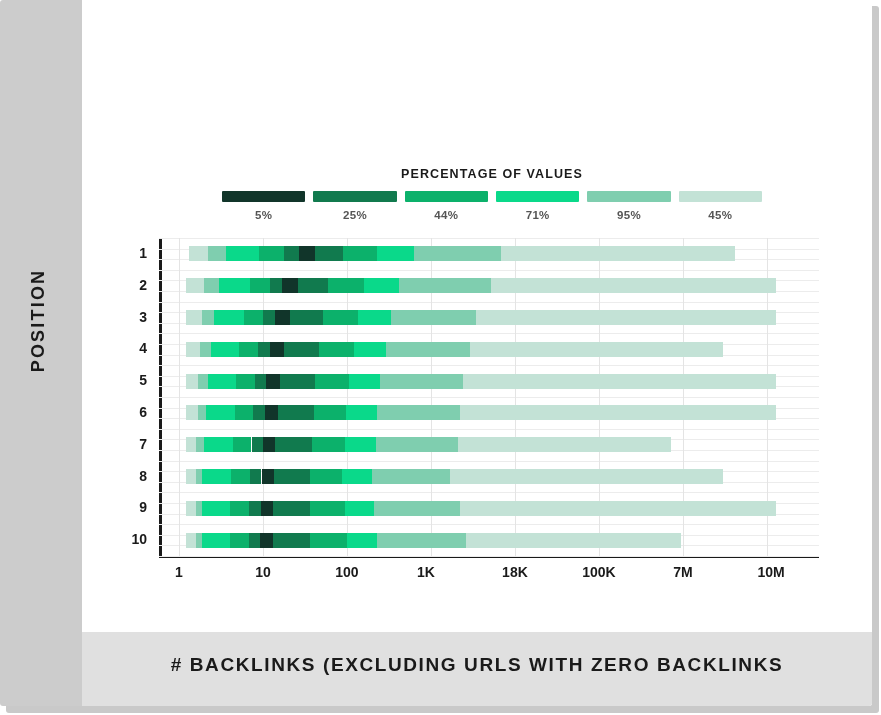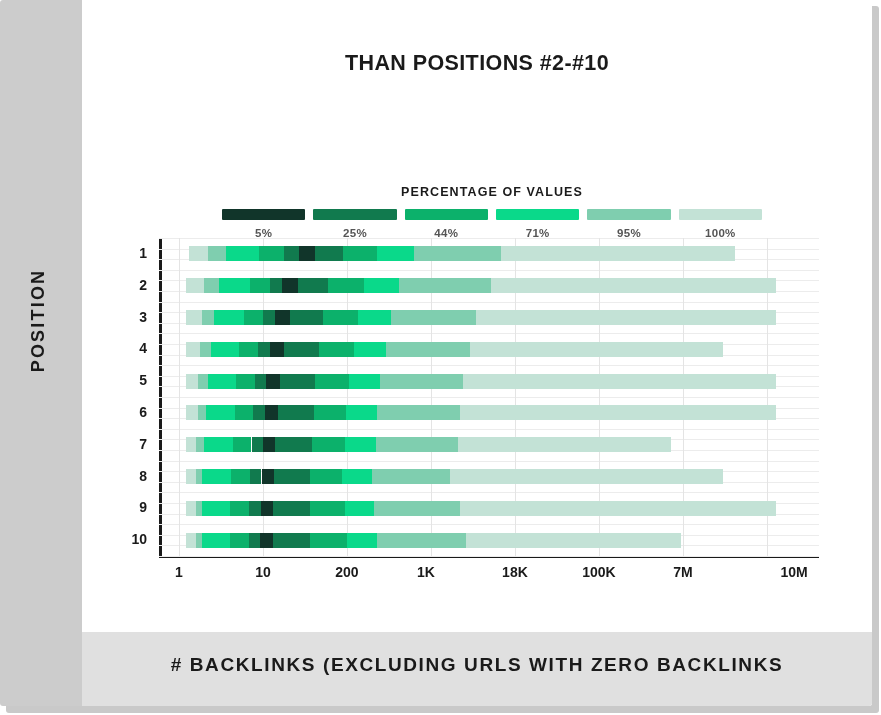--- a/index.html
+++ b/index.html
@@ -94,21 +94,21 @@
     line-height: 31px;
     letter-spacing: 0.4px;
     color: #1a1a1a;
   }
   .title-line { display: block; }
 
   
   .legend {
     position: absolute;
     left: 140px;
-    top: 185px;
+    top: 167px;
     width: 540px;
   }
   .legend-title {
     text-align: center;
     font-size: 12.5px;
     font-weight: bold;
     letter-spacing: 1.1px;
     color: #1a1a1a;
     margin-bottom: 10px;
   }
@@ -203,21 +203,20 @@
 <body>
 
 <div id="page">
   <div class="frame-shadow"></div>
 
   <div class="card">
 
     <div class="canvas">
 
       <div class="title">
-        <span class="title-line">THAN POSITIONS #2-#10</span>
       </div>
 
       <div class="legend">
         <div class="legend-title">PERCENTAGE OF VALUES</div>
         <div class="legend-row" id="legend-row">
             <div class="legend-item">
               <div class="legend-swatch" style="background: rgb(17, 53, 42);"></div>
               <div class="legend-text">5%</div>
             </div>
             <div class="legend-item">
@@ -231,21 +230,21 @@
             <div class="legend-item">
               <div class="legend-swatch" style="background: rgb(10, 217, 138);"></div>
               <div class="legend-text">71%</div>
             </div>
             <div class="legend-item">
               <div class="legend-swatch" style="background: rgb(127, 206, 175);"></div>
               <div class="legend-text">95%</div>
             </div>
             <div class="legend-item">
               <div class="legend-swatch" style="background: rgb(195, 226, 214);"></div>
-              <div class="legend-text">100%</div>
+              <div class="legend-text">45%</div>
             </div>
           </div>
       </div>
 
       <div class="plot" id="plot">
         <div class="axis-line-y"></div>
         <div class="axis-line-x"></div>
       <div class="gridline-h" style="top: 0px;"></div>
           <div class="gridline-h" style="top: 10.6px;"></div>
           <div class="gridline-h" style="top: 21.2px;"></div>
@@ -275,31 +274,31 @@
           <div class="gridline-h" style="top: 275.6px;"></div>
           <div class="gridline-h" style="top: 286.2px;"></div>
           <div class="gridline-h" style="top: 296.8px;"></div>
           <div class="gridline-h" style="top: 307.4px;"></div>
           <div class="gridline-h" style="top: 318px;"></div>
           <div class="gridline-v" style="left: 20px;"></div>
           <div class="xtick" style="left: -10px;">1</div>
           <div class="gridline-v" style="left: 103.99px;"></div>
           <div class="xtick" style="left: 73.9895px;">10</div>
           <div class="gridline-v" style="left: 187.979px;"></div>
-          <div class="xtick" style="left: 157.979px;">200</div>
+          <div class="xtick" style="left: 157.979px;">100</div>
           <div class="gridline-v" style="left: 271.969px;"></div>
           <div class="xtick" style="left: 237px;">1K</div>
           <div class="gridline-v" style="left: 355.958px;"></div>
           <div class="xtick" style="left: 325.958px;">18K</div>
           <div class="gridline-v" style="left: 439.948px;"></div>
           <div class="xtick" style="left: 409.948px;">100K</div>
           <div class="gridline-v" style="left: 523.937px;"></div>
           <div class="xtick" style="left: 493.937px;">7M</div>
           <div class="gridline-v" style="left: 607.927px;"></div>
-          <div class="xtick" style="left: 605px; text-align: center;">10M</div>
+          <div class="xtick" style="left: 582px; text-align: center;">10M</div>
           <div class="bar-track" style="top: 8.4px; left: 0px; width: 660px;">
             <div class="bar-seg" style="left: 29.5701px; width: 19.1899px; background: rgb(195, 226, 214);"></div>
             <div class="bar-seg" style="left: 48.7599px; width: 17.9637px; background: rgb(127, 206, 175);"></div>
             <div class="bar-seg" style="left: 66.7236px; width: 33.4228px; background: rgb(10, 217, 138);"></div>
             <div class="bar-seg" style="left: 100.146px; width: 25.2834px; background: rgb(12, 177, 107);"></div>
             <div class="bar-seg" style="left: 125.43px; width: 14.7898px; background: rgb(17, 122, 78);"></div>
             <div class="bar-seg" style="left: 140.22px; width: 16.1164px; background: rgb(17, 53, 42);"></div>
             <div class="bar-seg" style="left: 156.336px; width: 27.8px; background: rgb(17, 122, 78);"></div>
             <div class="bar-seg" style="left: 184.136px; width: 34.2245px; background: rgb(12, 177, 107);"></div>
             <div class="bar-seg" style="left: 218.36px; width: 36.1713px; background: rgb(10, 217, 138);"></div>

